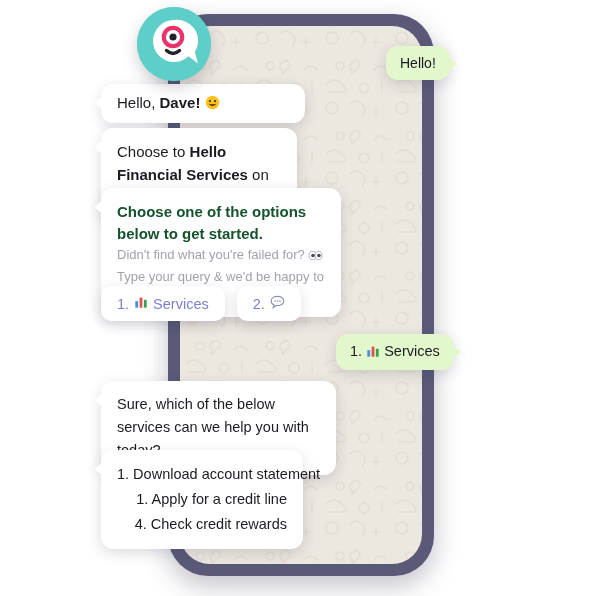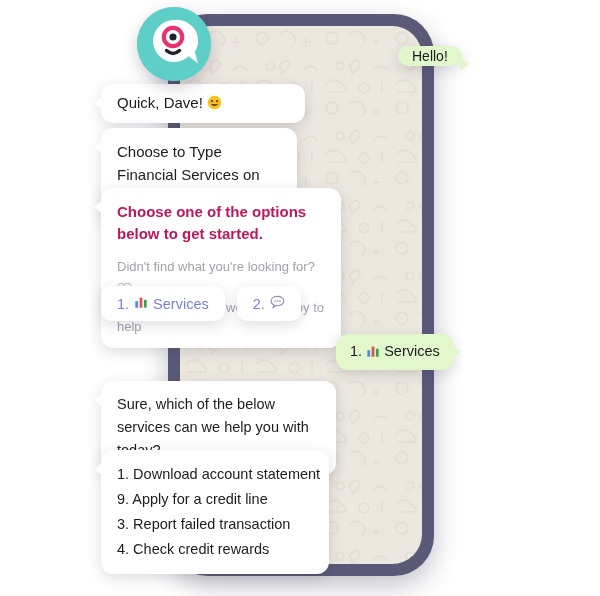--- a/index.html
+++ b/index.html
@@ -86,36 +86,36 @@
     position: absolute;
     right: -7px;
     top: 11px;
     width: 0; height: 0;
     border-top: 7px solid transparent;
     border-bottom: 7px solid transparent;
     border-left: 9px solid #e3f7cd;
   }
 
   
-  #b-hello-out { left: 386px; top: 46px; padding: 2px 14px; font-size: 14px; margin-left: 12px; }
+  #b-hello-out { left: 386px; top: 46px; padding: 9px 14px; font-size: 14px; }
   #b-hello-in  { left: 101px; top: 84px; padding: 10px 16px; width: 204px; font-size: 15px; }
   #b-welcome   { left: 101px; top: 128px; padding: 12px 16px; width: 196px; font-size: 15px; line-height: 1.55; }
   #b-choose    { left: 101px; top: 188px; padding: 13px 16px 12px 16px; width: 240px; }
   #b-services-out { left: 336px; top: 334px; padding: 9px 14px; font-size: 14.5px; text-align: right; }
   #b-sure      { left: 101px; top: 381px; padding: 12px 16px; width: 235px; font-size: 14.5px; line-height: 1.6; }
-  #b-list      { left: 101px; top: 450px; padding: 12px 16px; width: 228px; font-size: 14.5px; line-height: 1.72; }
-
-  .b-strong { font-weight: 400; }
+  #b-list      { left: 101px; top: 450px; padding: 12px 16px; width: 202px; font-size: 14.5px; line-height: 1.72; text-align: right; }
+
+  .b-strong { font-weight: 700; }
 
   .choose-head {
     font-size: 15px;
     font-weight: 600;
     line-height: 1.48;
-    color: #be185d;
-    margin-bottom: 12px;
+    color: #14532d;
+    margin-bottom: 0;
   }
   .choose-sub {
     font-size: 13px;
     color: #a2a2ad;
     line-height: 1.48;
   }
 
   
   .qr-row {
     position: absolute;
@@ -181,41 +181,41 @@
       <circle cx="36" cy="30" r="3.6" fill="#23222b"></circle>
       <path d="M29.5 43.5 q6.5 6 13 0" fill="none" stroke="#23222b" stroke-width="3.4" stroke-linecap="round"></path>
     </svg>
   </div>
 
   <div class="bubble out" id="b-hello-out">
     <span>Hello!</span>
   </div>
 
   <div class="bubble in" id="b-hello-in">
-    <span>Quick, </span><span class="b-strong">Dave!</span>
+    <span>Hello, </span><span class="b-strong">Dave!</span>
     <span class="ico">
       <svg width="15" height="15" viewBox="0 0 20 20">
           <circle cx="10" cy="10" r="9" fill="#fcc21b"></circle>
           <circle cx="6.6" cy="8" r="1.5" fill="#4a3a10"></circle>
           <circle cx="13.4" cy="8" r="1.5" fill="#4a3a10"></circle>
           <path d="M5.5 12 q4.5 4.5 9 0 z" fill="#7a4a12"></path>
           <path d="M5.5 12 q4.5 4.5 9 0" fill="none" stroke="#4a3a10" stroke-width="1.1"></path>
         </svg>
     </span>
   </div>
 
   <div class="bubble in" id="b-welcome">
-    <span>Choose to </span><span class="b-strong">Type Financial Services</span><span> on WhatsApp!</span>
+    <span>Choose to </span><span class="b-strong">Hello Financial Services</span><span> on WhatsApp!</span>
   </div>
 
   <div class="bubble in" id="b-choose">
     <div class="choose-head">Choose one of the options below to get started.</div>
     <div class="choose-sub">
       <div>
-        <span>Didn't find what you're looking for?</span>
+        <span>Didn't find what you're failed for?</span>
         <span class="ico">
           <svg width="15" height="11" viewBox="0 0 20 14">
             <ellipse cx="6" cy="7" rx="4.6" ry="5.6" fill="#ffffff" stroke="#9a9aa6" stroke-width="1"></ellipse>
             <ellipse cx="14" cy="7" rx="4.6" ry="5.6" fill="#ffffff" stroke="#9a9aa6" stroke-width="1"></ellipse>
             <circle cx="6.6" cy="7" r="2.4" fill="#4a4a55"></circle>
             <circle cx="14.6" cy="7" r="2.4" fill="#4a4a55"></circle>
           </svg>
         </span>
       </div>
       <div>Type your query &amp; we'd be happy to help</div>
@@ -261,18 +261,17 @@
     </span>
     <span>Services</span>
   </div>
 
   <div class="bubble in" id="b-sure">
     <span>Sure, which of the below services can we help you with today?</span>
   </div>
 
   <div class="bubble in" id="b-list">
     <div class="list-line">1. Download account statement</div>
-    <div class="list-line">9. Apply for a credit line</div>
-    <div class="list-line">3. Report failed transaction</div>
+    <div class="list-line">1. Apply for a credit line</div>
     <div class="list-line">4. Check credit rewards</div>
   </div>
 
 </div>
 
 </body></html>

